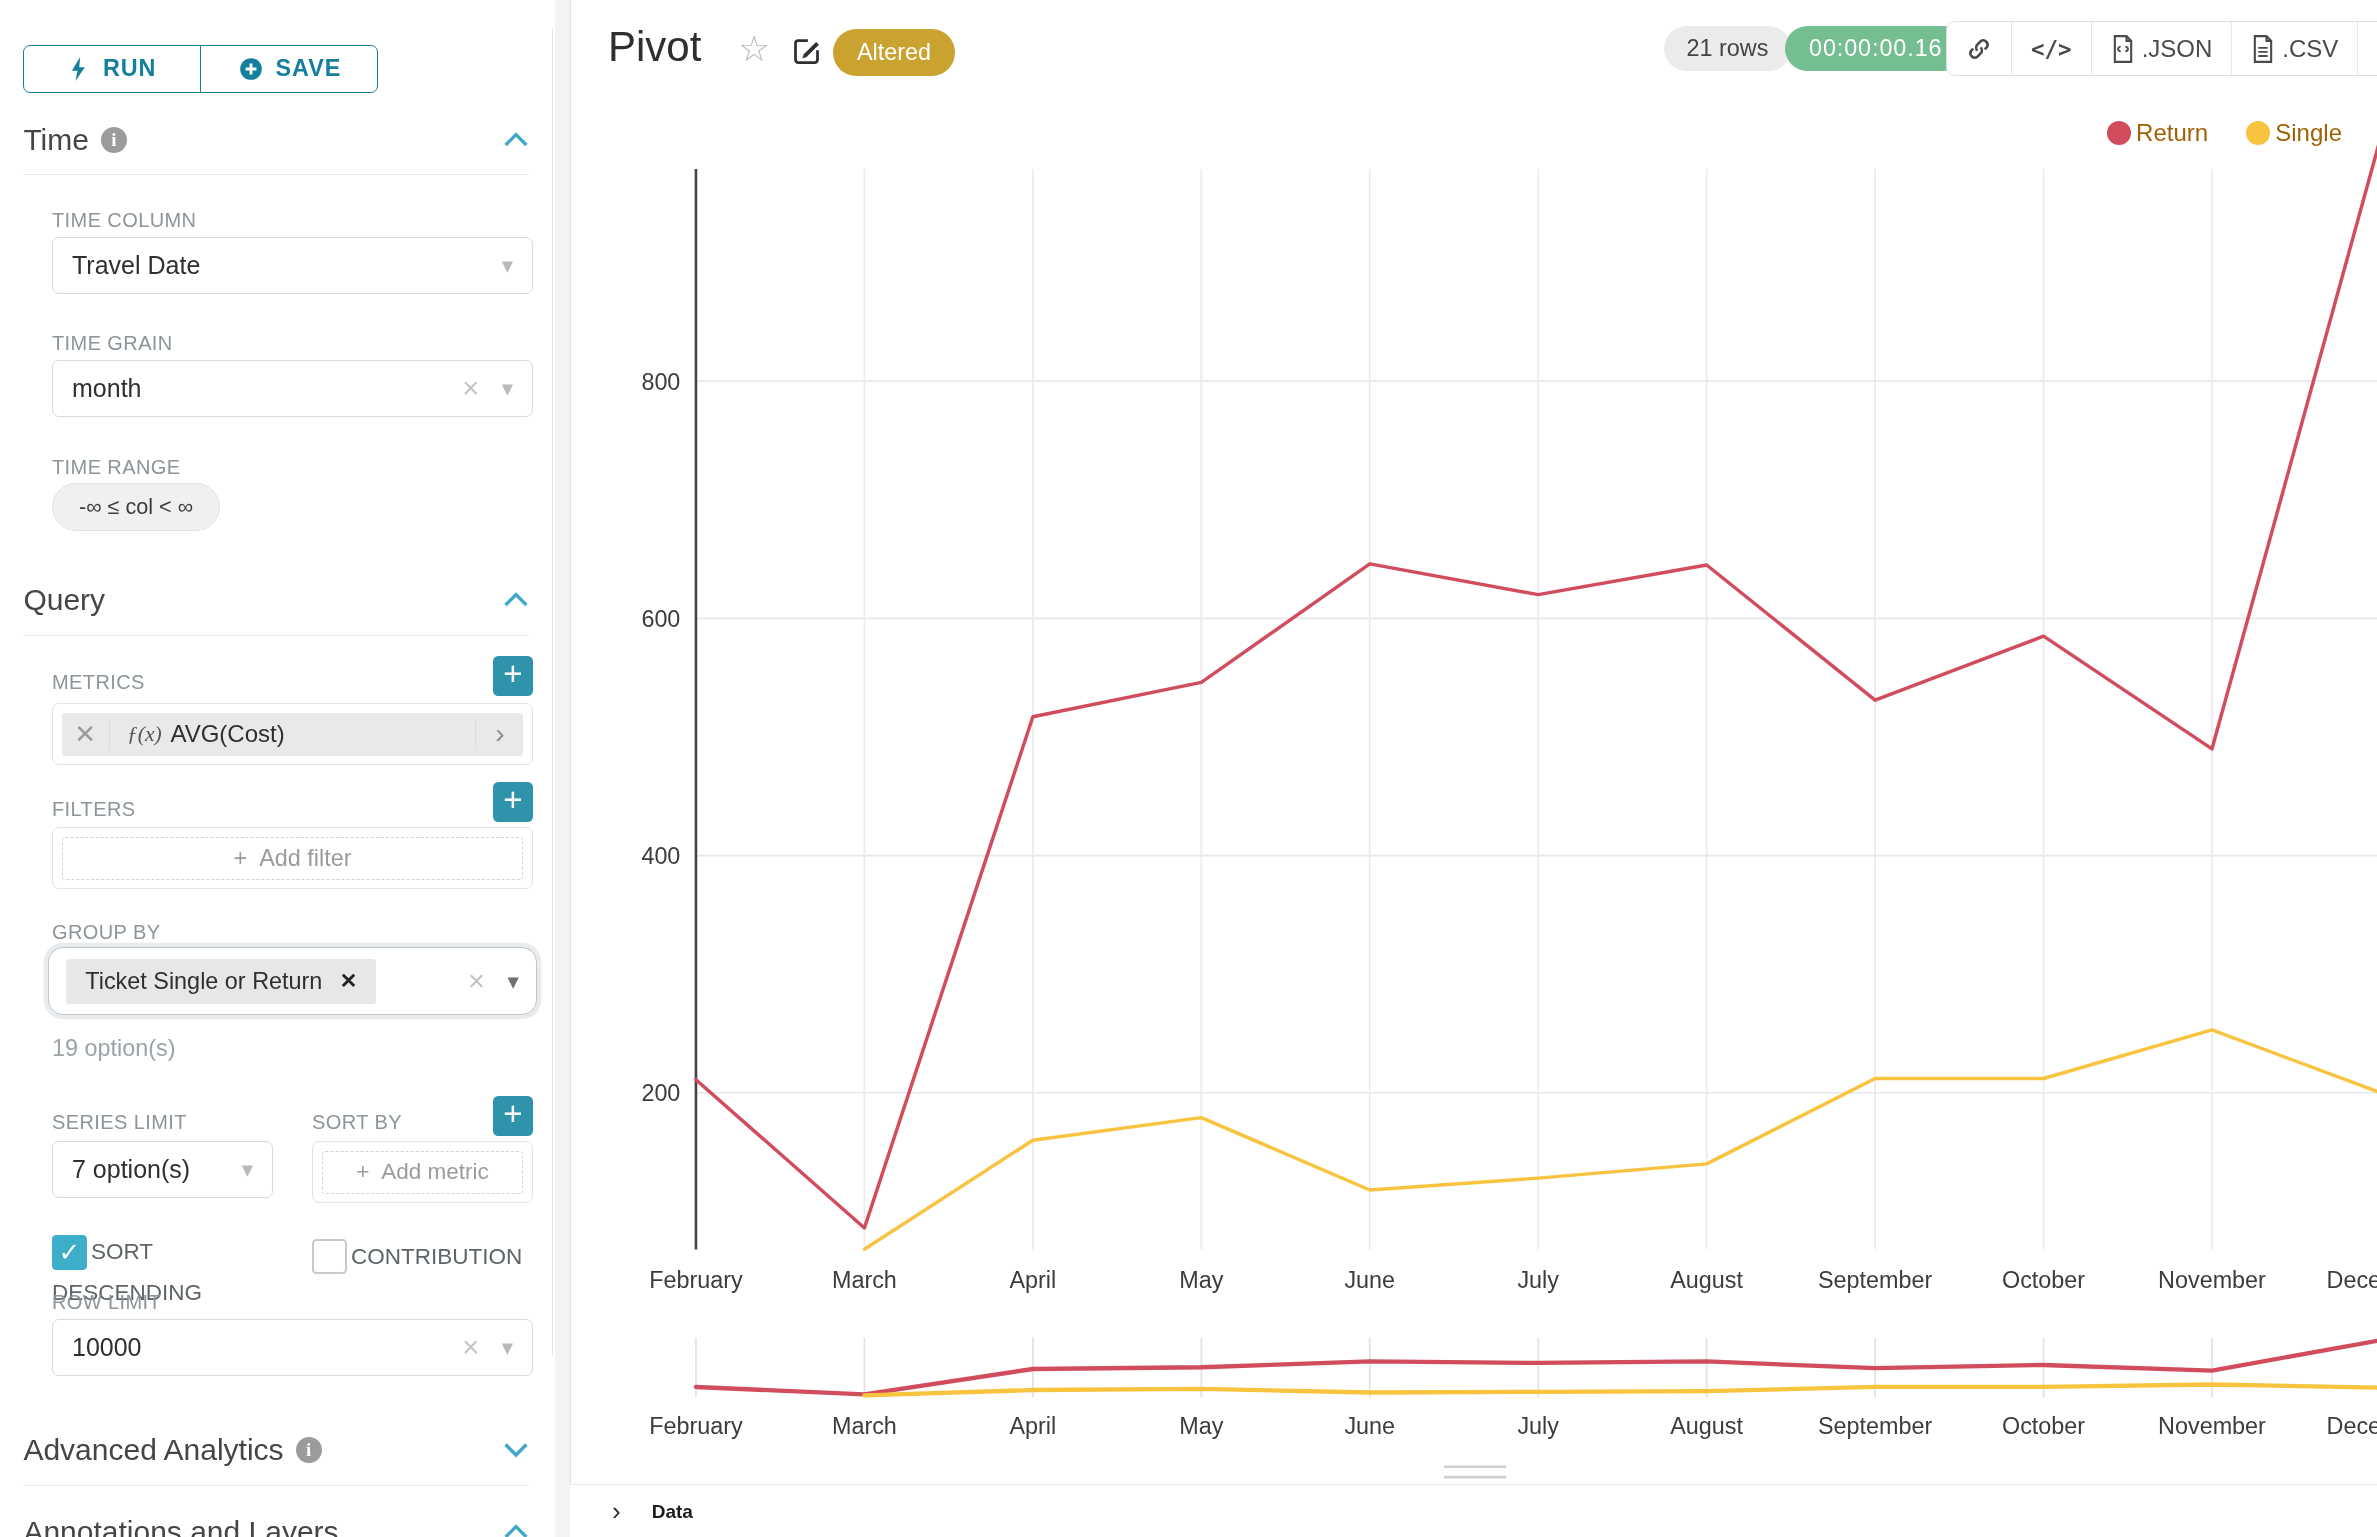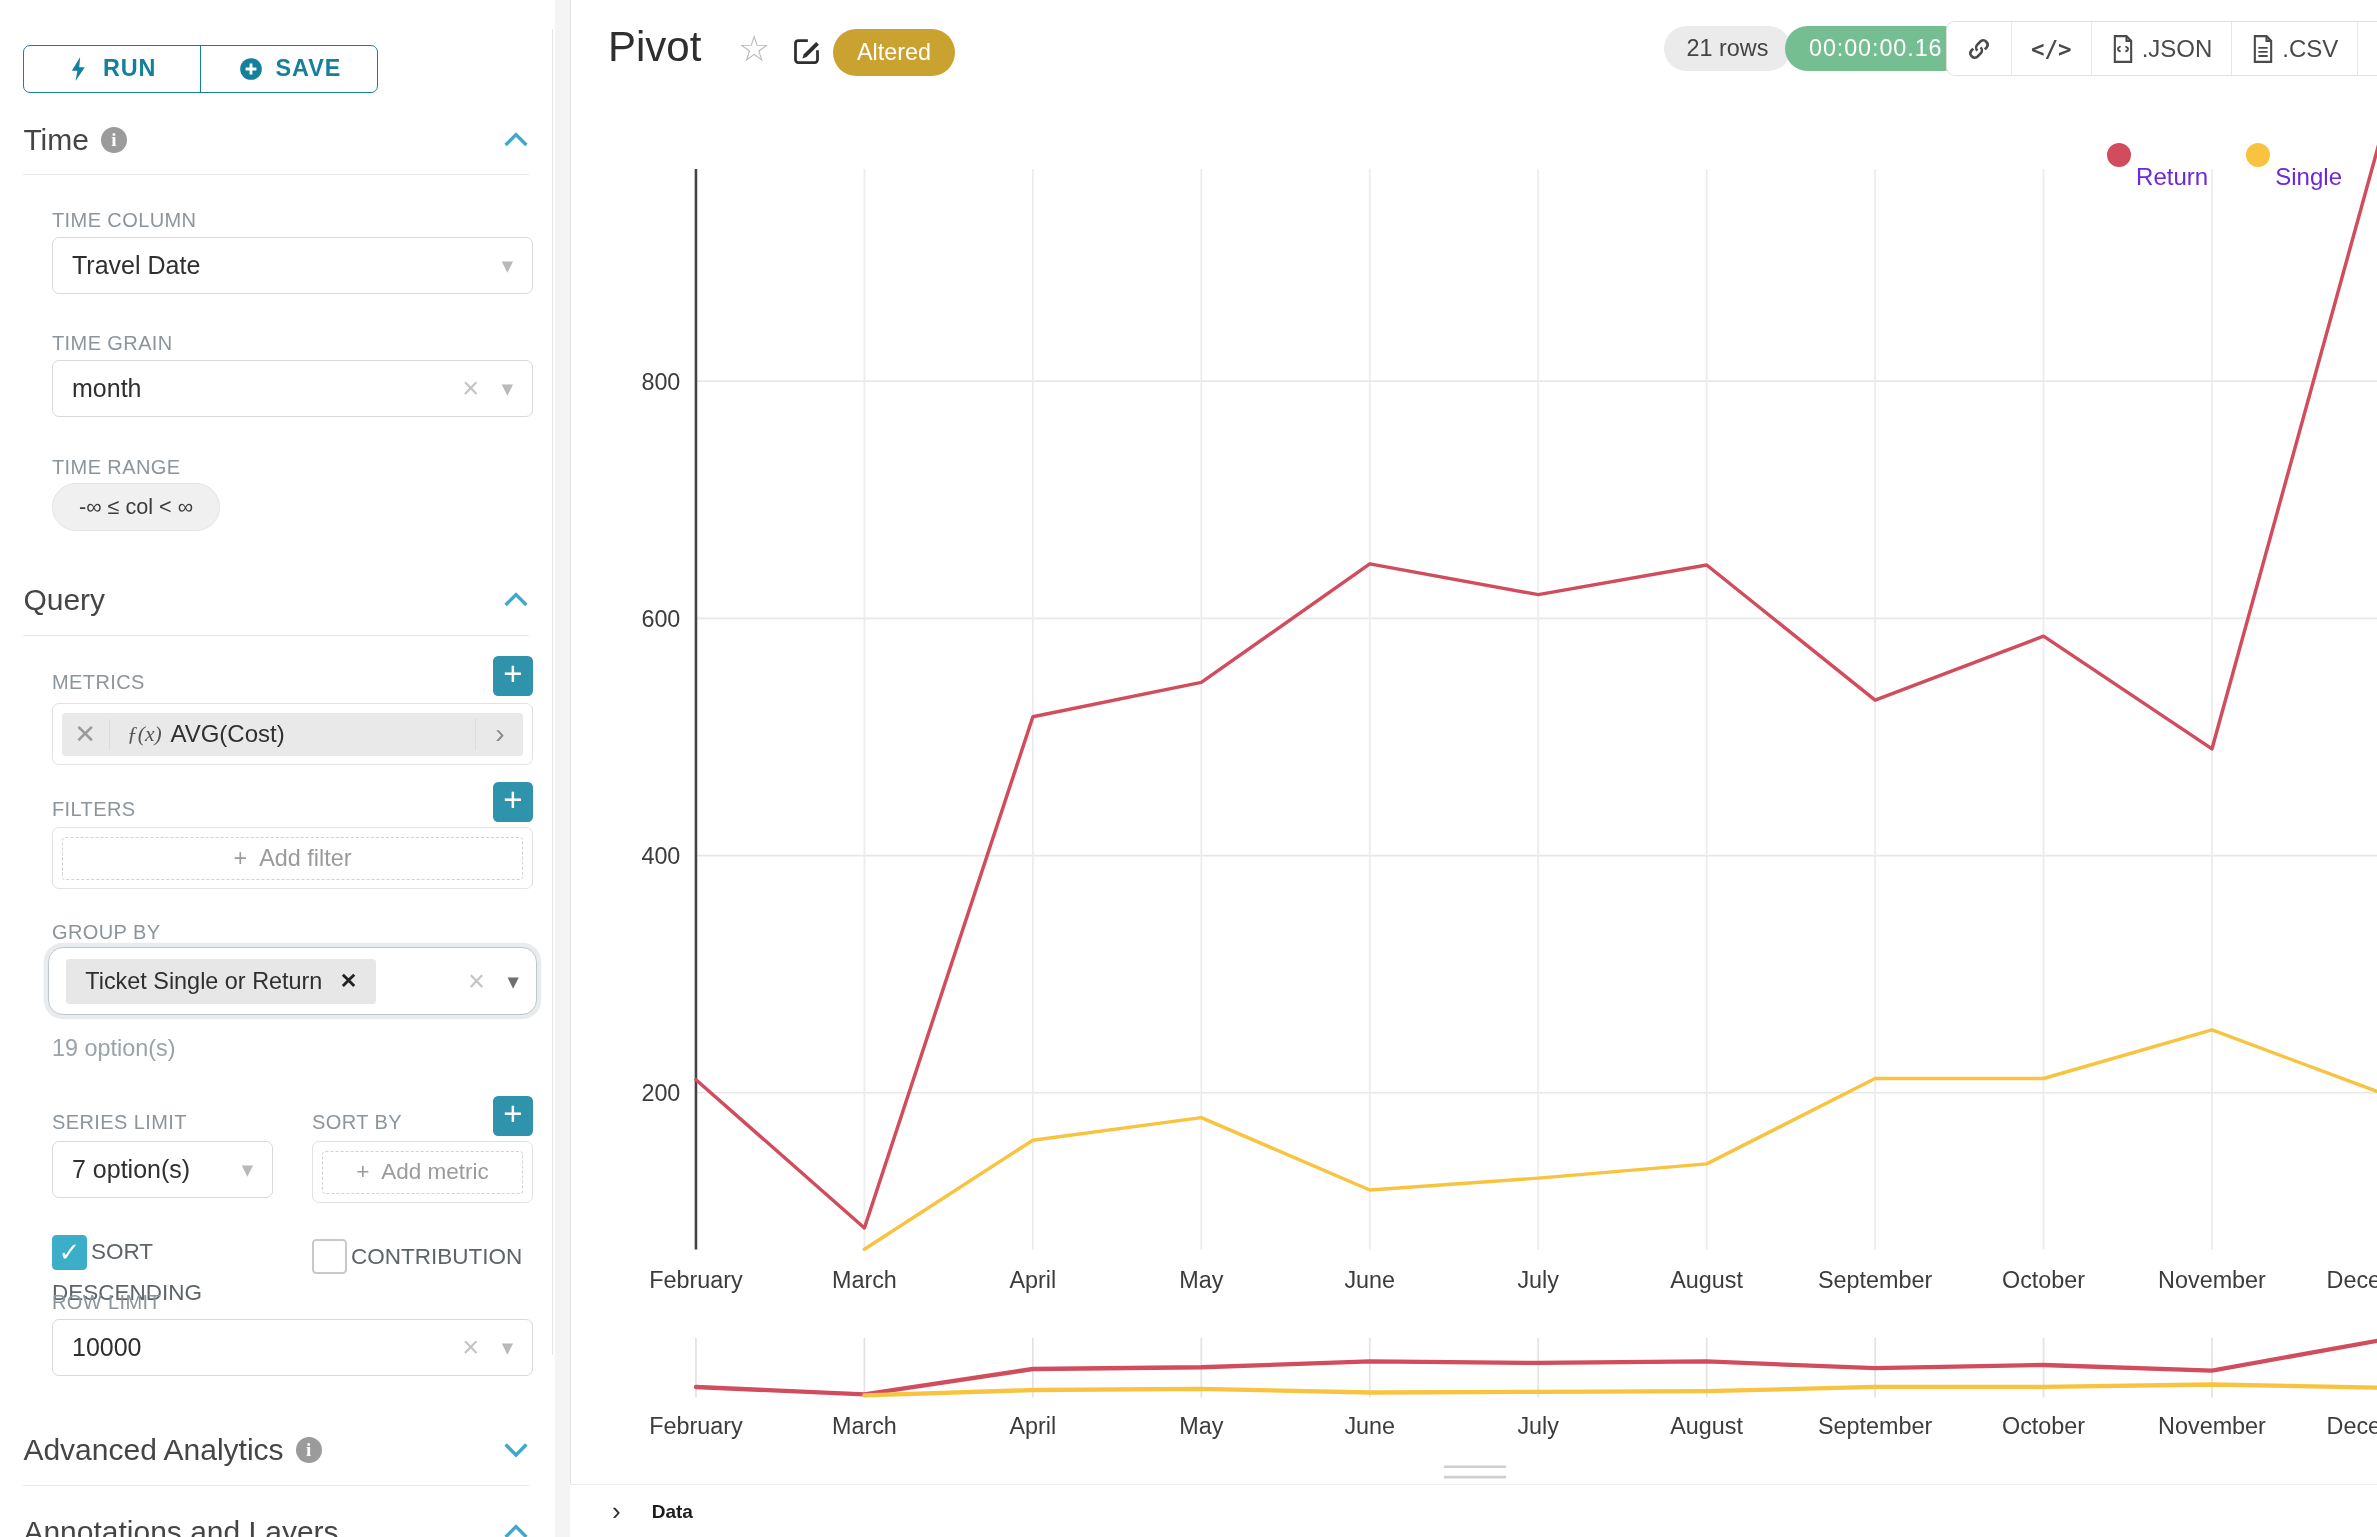--- a/index.html
+++ b/index.html
@@ -78,21 +78,21 @@
     border-radius:8.7px; background:#fff; display:flex; align-items:stretch; }
   .tool-seg { display:flex; align-items:center; justify-content:center; padding:0 19px; color:#4a4a4a;
     font-size:24px; gap:7px; cursor:pointer; }
   .tool-seg + .tool-seg { border-left:1.7px solid #e7e7e7; }
   .code-txt { font-size:22.5px; font-weight:bold; color:#4a4a4a; font-family:"DejaVu Sans Mono", monospace; }
 
   
   #legend { position:absolute; top:119px; right:35px; display:flex; gap:38px; align-items:center; }
   .leg-item { display:flex; align-items:center; }
   .leg-dot { width:24px; height:24px; border-radius:50%; margin-right:5.2px; }
-  .leg-item span.lbl { font-size:24px; color:#6d28d9;margin-top:44px; }
+  .leg-item span.lbl { font-size:24px; color:#a16207; }
 
   
   #chart-svg { position:absolute; left:0; top:0; }
 
   
   #data-panel { position:absolute; left:570px; top:1484px; width:1808px; height:54px;
     border-top:1.7px solid #ececec; background:#fff; display:flex; align-items:center; }
   #data-panel .chev { margin-left:42px; font-size:26px; color:#2f2f2f; }
   #data-panel .lbl { margin-left:31px; font-size:19px; font-weight:bold; color:#1c1c1c; }
 </style>

